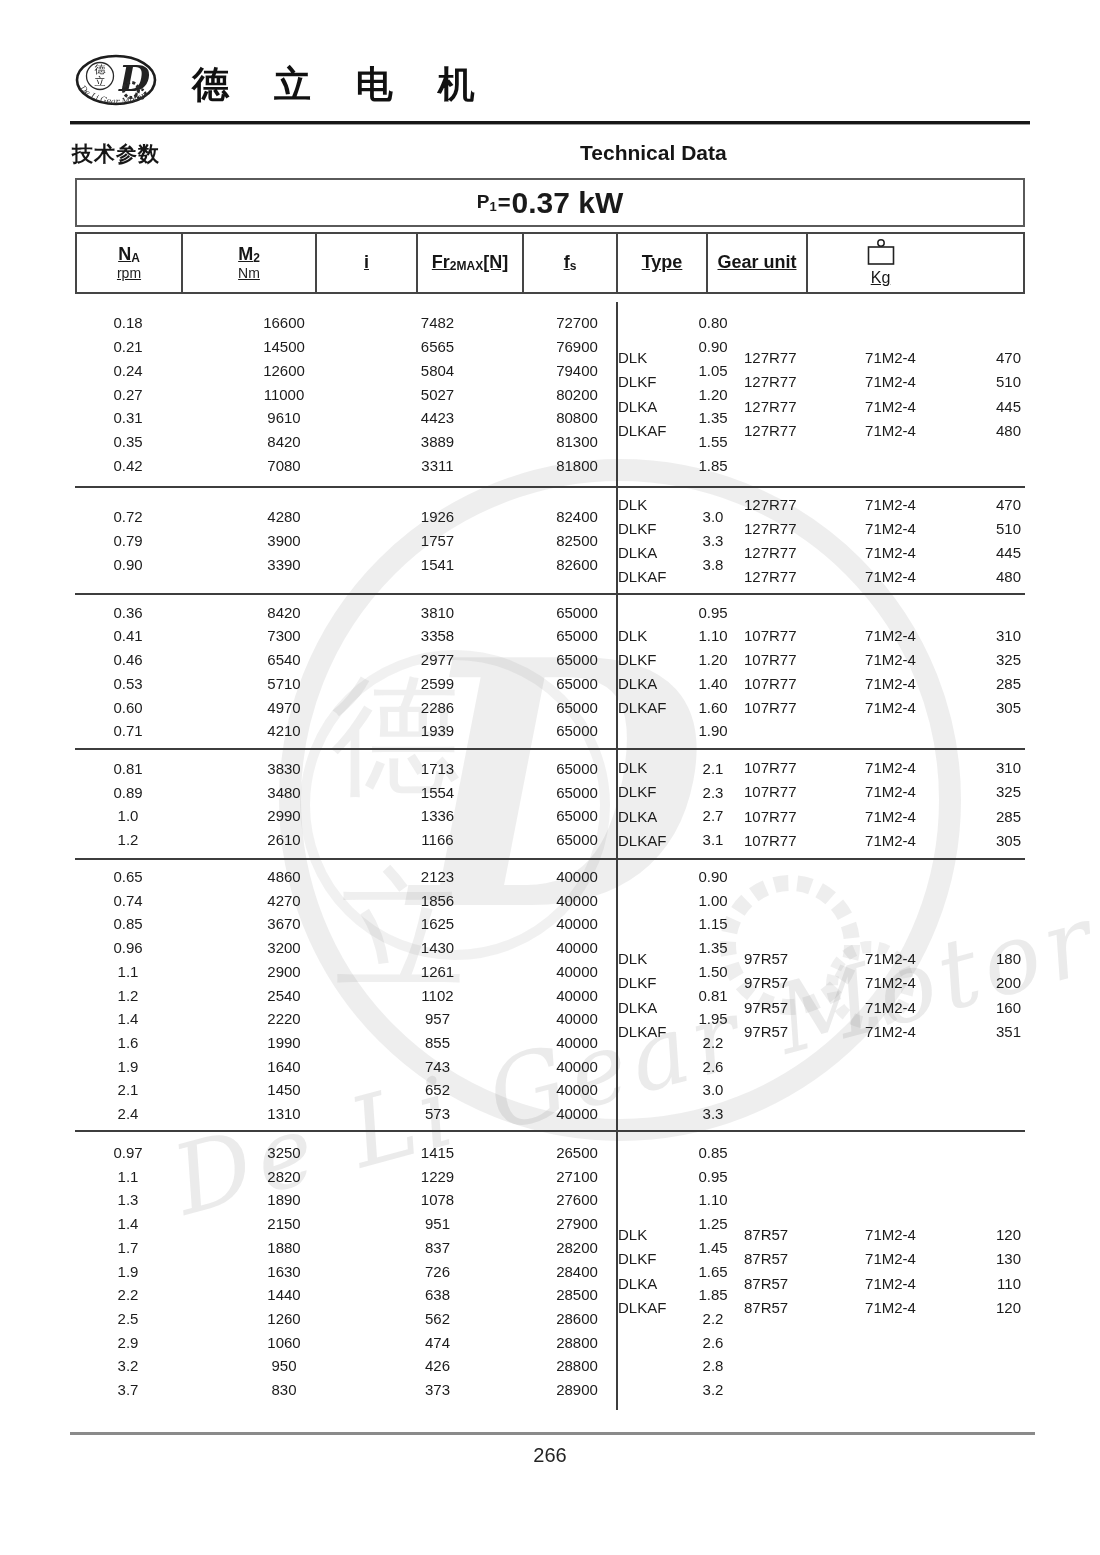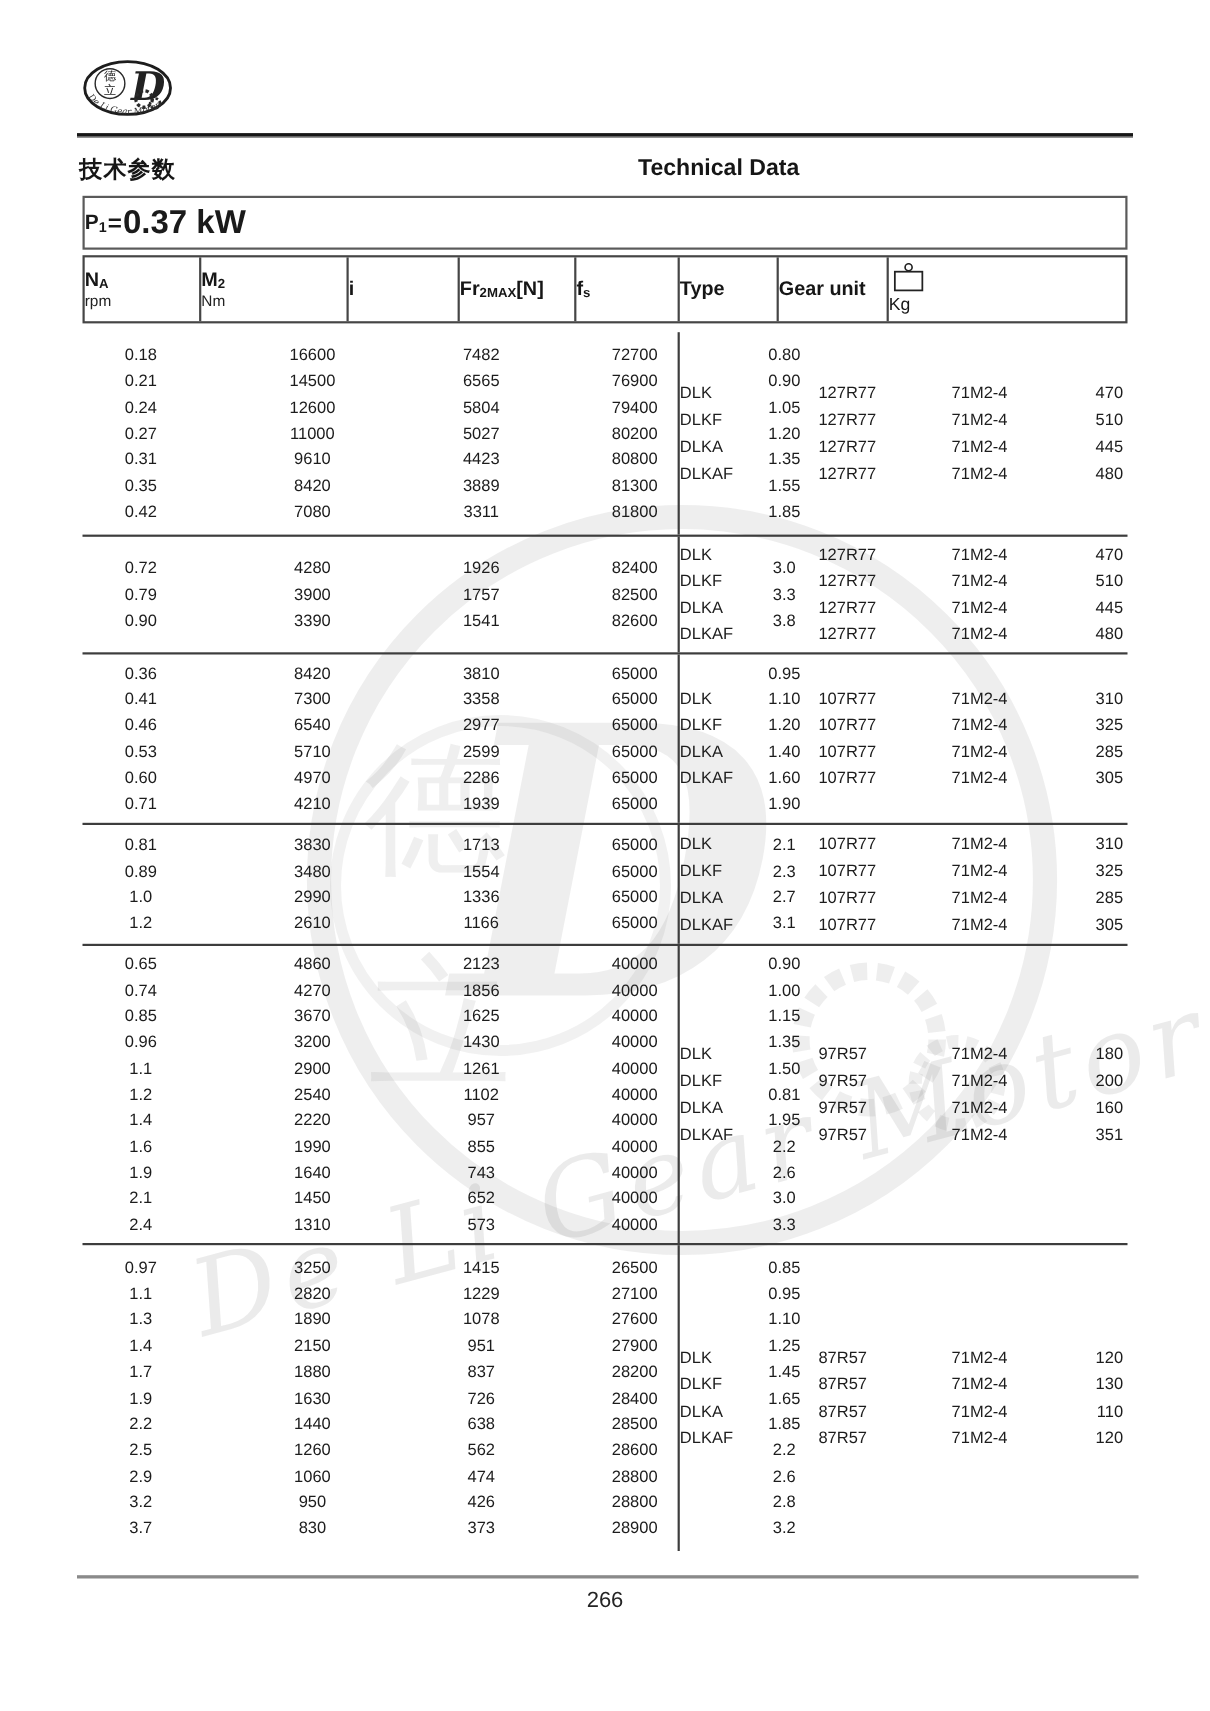--- a/index.html
+++ b/index.html
@@ -22,36 +22,37 @@
     margin-left:28px;color:#111;white-space:nowrap;
   }
   .toprule{position:absolute;left:70px;top:121px;width:960px;height:3px;background:#171717;border-bottom:1px solid #9a9a9a;}
   .section-titles{position:absolute;left:72px;top:140px;width:958px;height:30px;}
   .title-zh{position:absolute;left:0;top:0;font-size:21px;font-weight:bold;color:#161616;letter-spacing:1px;}
   .title-en{position:absolute;left:508px;top:1px;font-size:21px;font-weight:bold;color:#161616;}
   
   .banner{
     position:absolute;left:75px;top:178px;width:950px;height:49px;
     border:2px solid #5a5a5a;box-sizing:border-box;
-    display:flex;align-items:center;justify-content:flex-start;
+    display:flex;align-items:center;justify-content:center;
   }
   .banner .p{font-size:19px;font-weight:bold;}
   .banner .p sub{font-size:13px;vertical-align:-3px;}
   .banner .eq{font-size:22px;font-weight:bold;margin:0 1px 0 1px;}
   .banner .val{font-size:30px;font-weight:bold;letter-spacing:0px;}
   
   .thead{
     position:absolute;left:75px;top:232px;width:950px;height:62px;
     border:2px solid #454545;box-sizing:border-box;
     display:grid;grid-template-columns:106px 134px 101px 106px 94px 90px 100px 145px 1fr;
   }
   .th{
     border-right:2px solid #454545;
-    display:flex;flex-direction:column;justify-content:center;
+    display:flex;flex-direction:column;align-items:center;justify-content:center;
     line-height:1.1;
+    text-decoration:underline;
   }
   .th:last-child{border-right:none;}
   .th .main{font-size:18px;font-weight:bold;color:#161616;}
   .th .main sub{font-size:12px;vertical-align:-2px;}
   .th .unit{font-size:14px;color:#222;margin-top:1px;}
   .kgcell .kglabel{font-size:16px;color:#161616;margin-top:0px;}
   
   .tbody{position:absolute;left:75px;top:302px;width:950px;}
   .block{display:flex;box-sizing:border-box;border-bottom:2px solid #3d3d3d;}
   .block:last-child{border-bottom:none;}
@@ -94,20 +95,21 @@
       <text x="28" y="20" text-anchor="middle" font-size="11" fill="#1a1a1a" font-family="'DejaVu Sans',sans-serif">德</text>
       <text x="28" y="32" text-anchor="middle" font-size="11" fill="#1a1a1a" font-family="'DejaVu Sans',sans-serif">立</text>
       <text x="47" y="38" font-size="36" font-style="italic" font-weight="bold" fill="#222" font-family="'DejaVu Serif',serif">D</text>
       <circle cx="59" cy="37" r="7.5" fill="none" stroke="#2a2a2a" stroke-width="3" stroke-dasharray="3 2.2"></circle>
       <circle cx="69" cy="41" r="4.5" fill="none" stroke="#2a2a2a" stroke-width="2.4" stroke-dasharray="2.4 1.8"></circle>
       <path id="arcpath" d="M 6,32 A 41,26 0 0 0 84,34" fill="none" stroke="none"></path>
       <text font-size="8" fill="#333" font-style="italic" font-family="'DejaVu Serif',serif">
         <textPath href="#arcpath" startOffset="4">De Li Gear Motor</textPath>
       </text>
     </svg>
+    <div class="brand-name">德 立 电 机</div>
   </div>
   <div class="toprule"></div>
 
   <div class="section-titles">
     <div class="title-zh">技术参数</div>
     <div class="title-en">Technical Data</div>
   </div>
 
   <div class="banner">
     <span class="p"><span>P</span><sub>1</sub></span>

